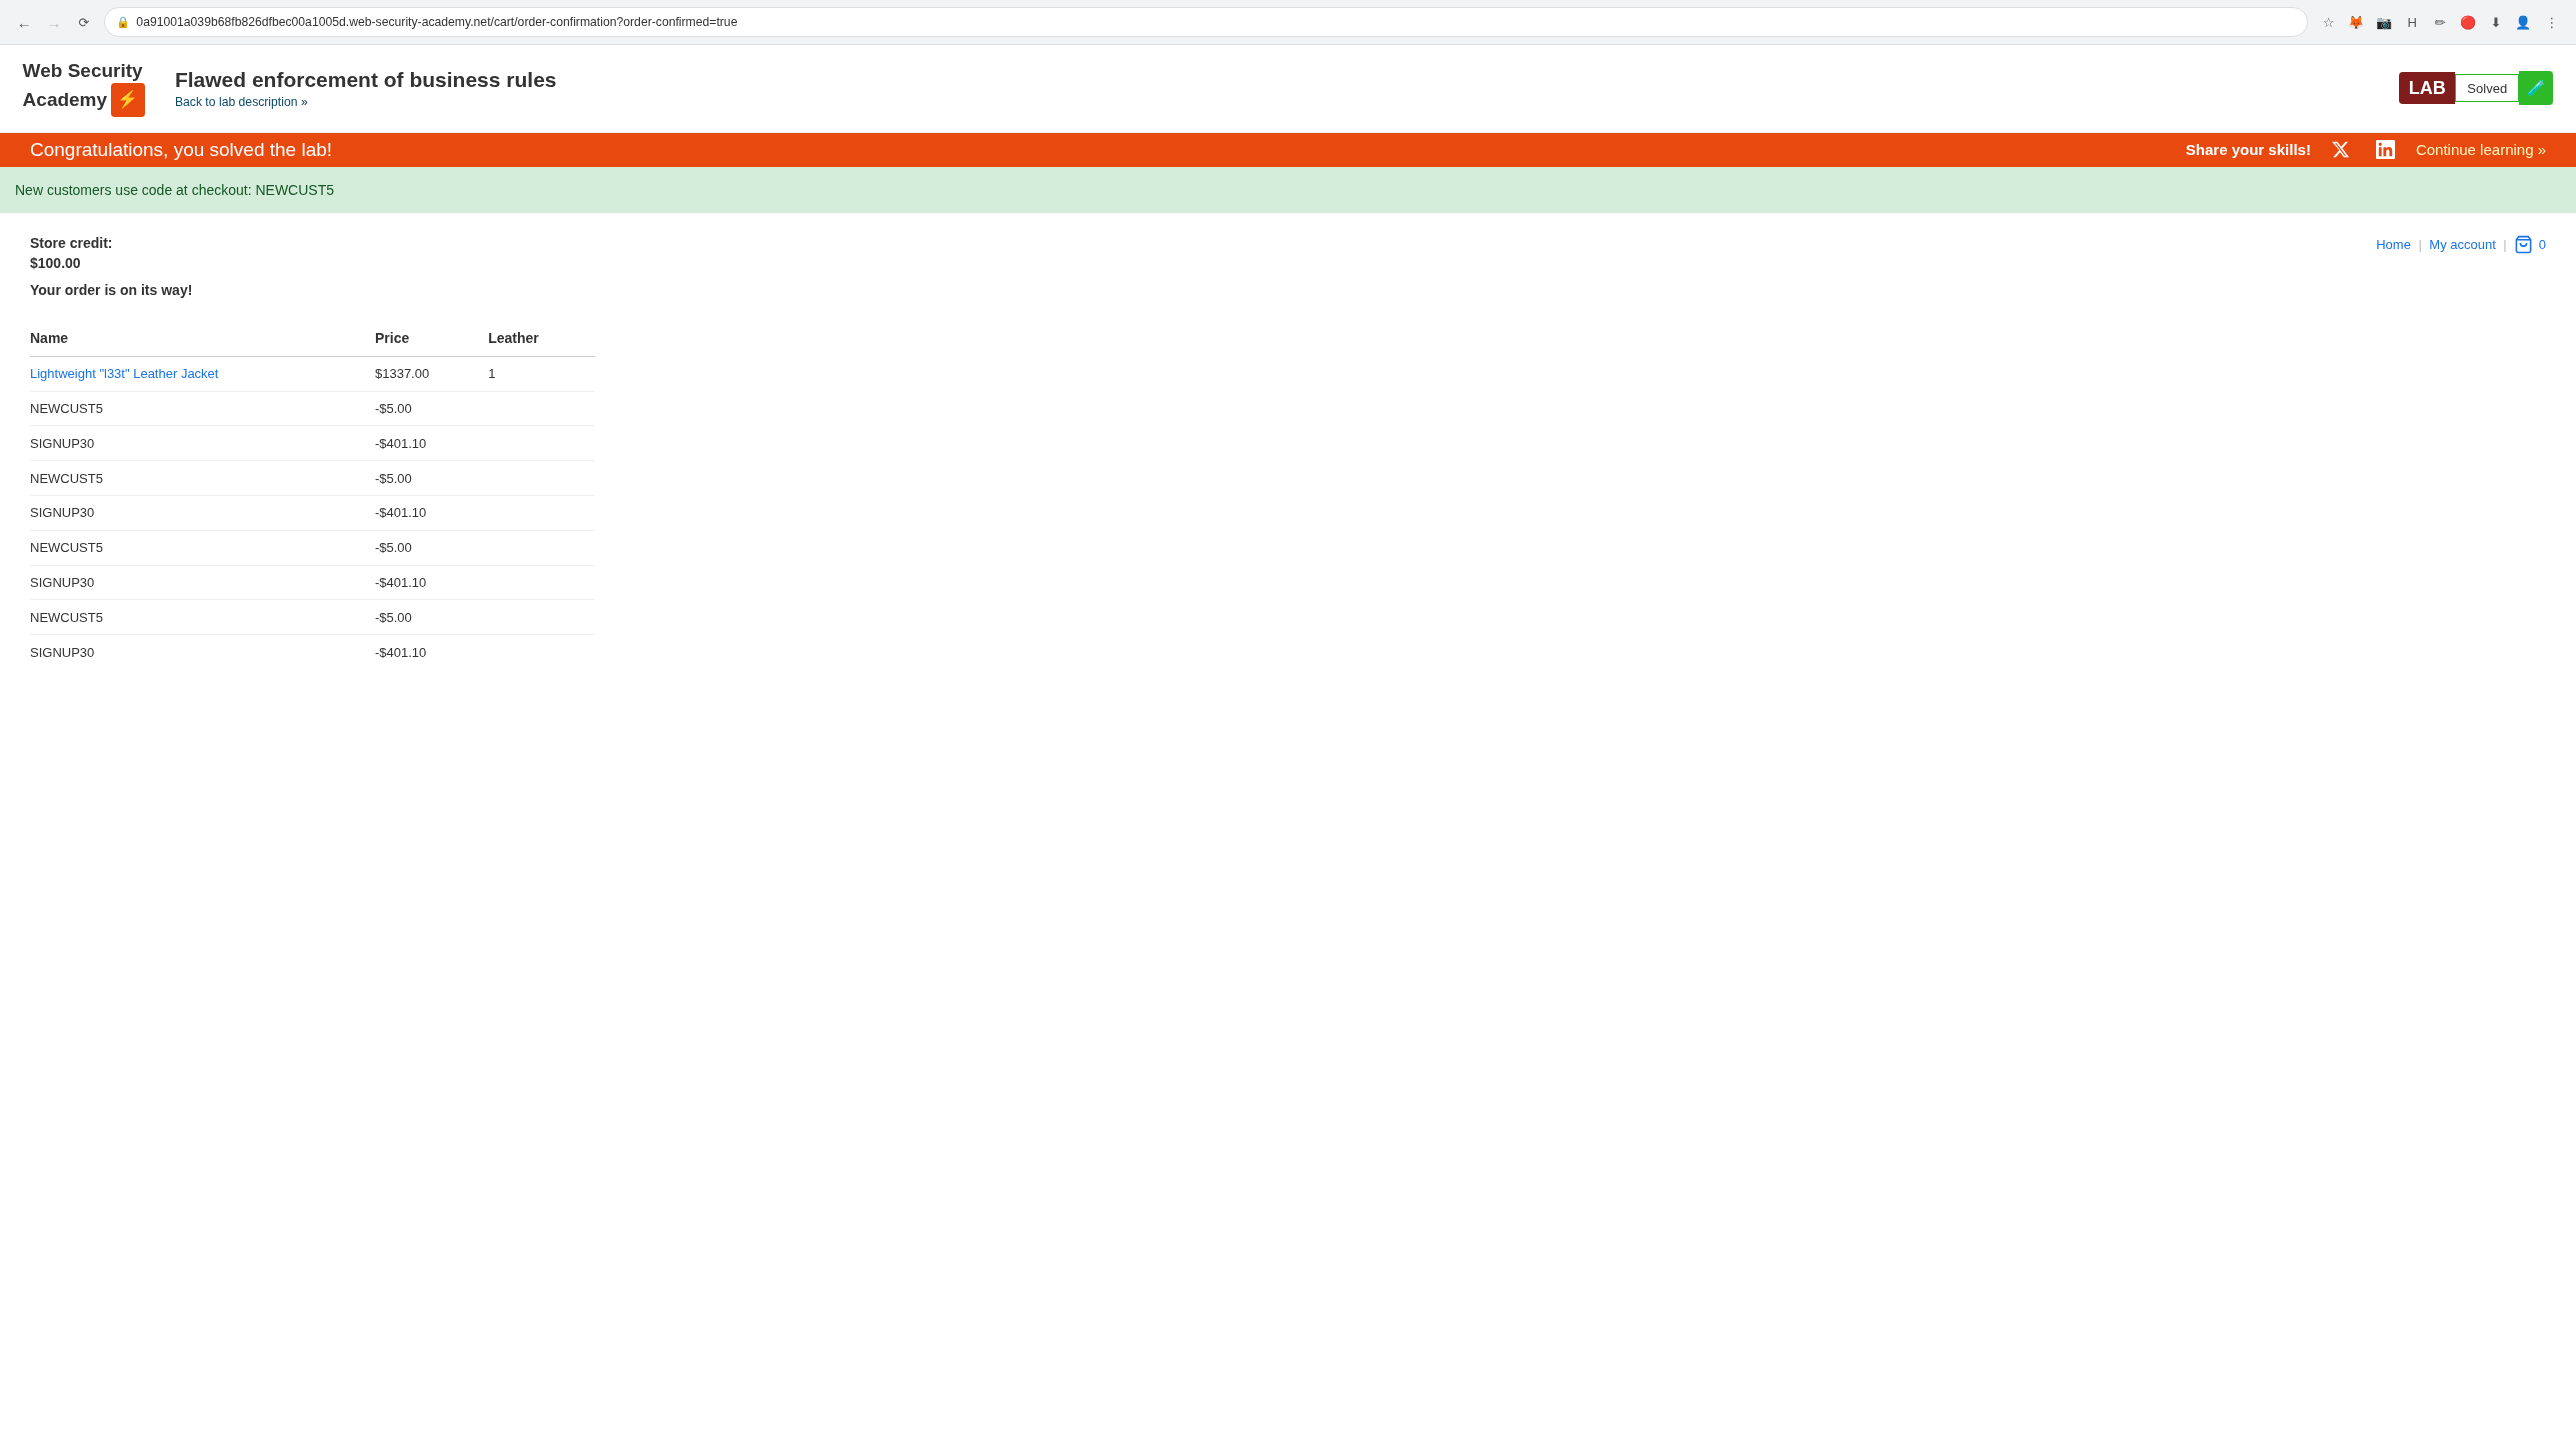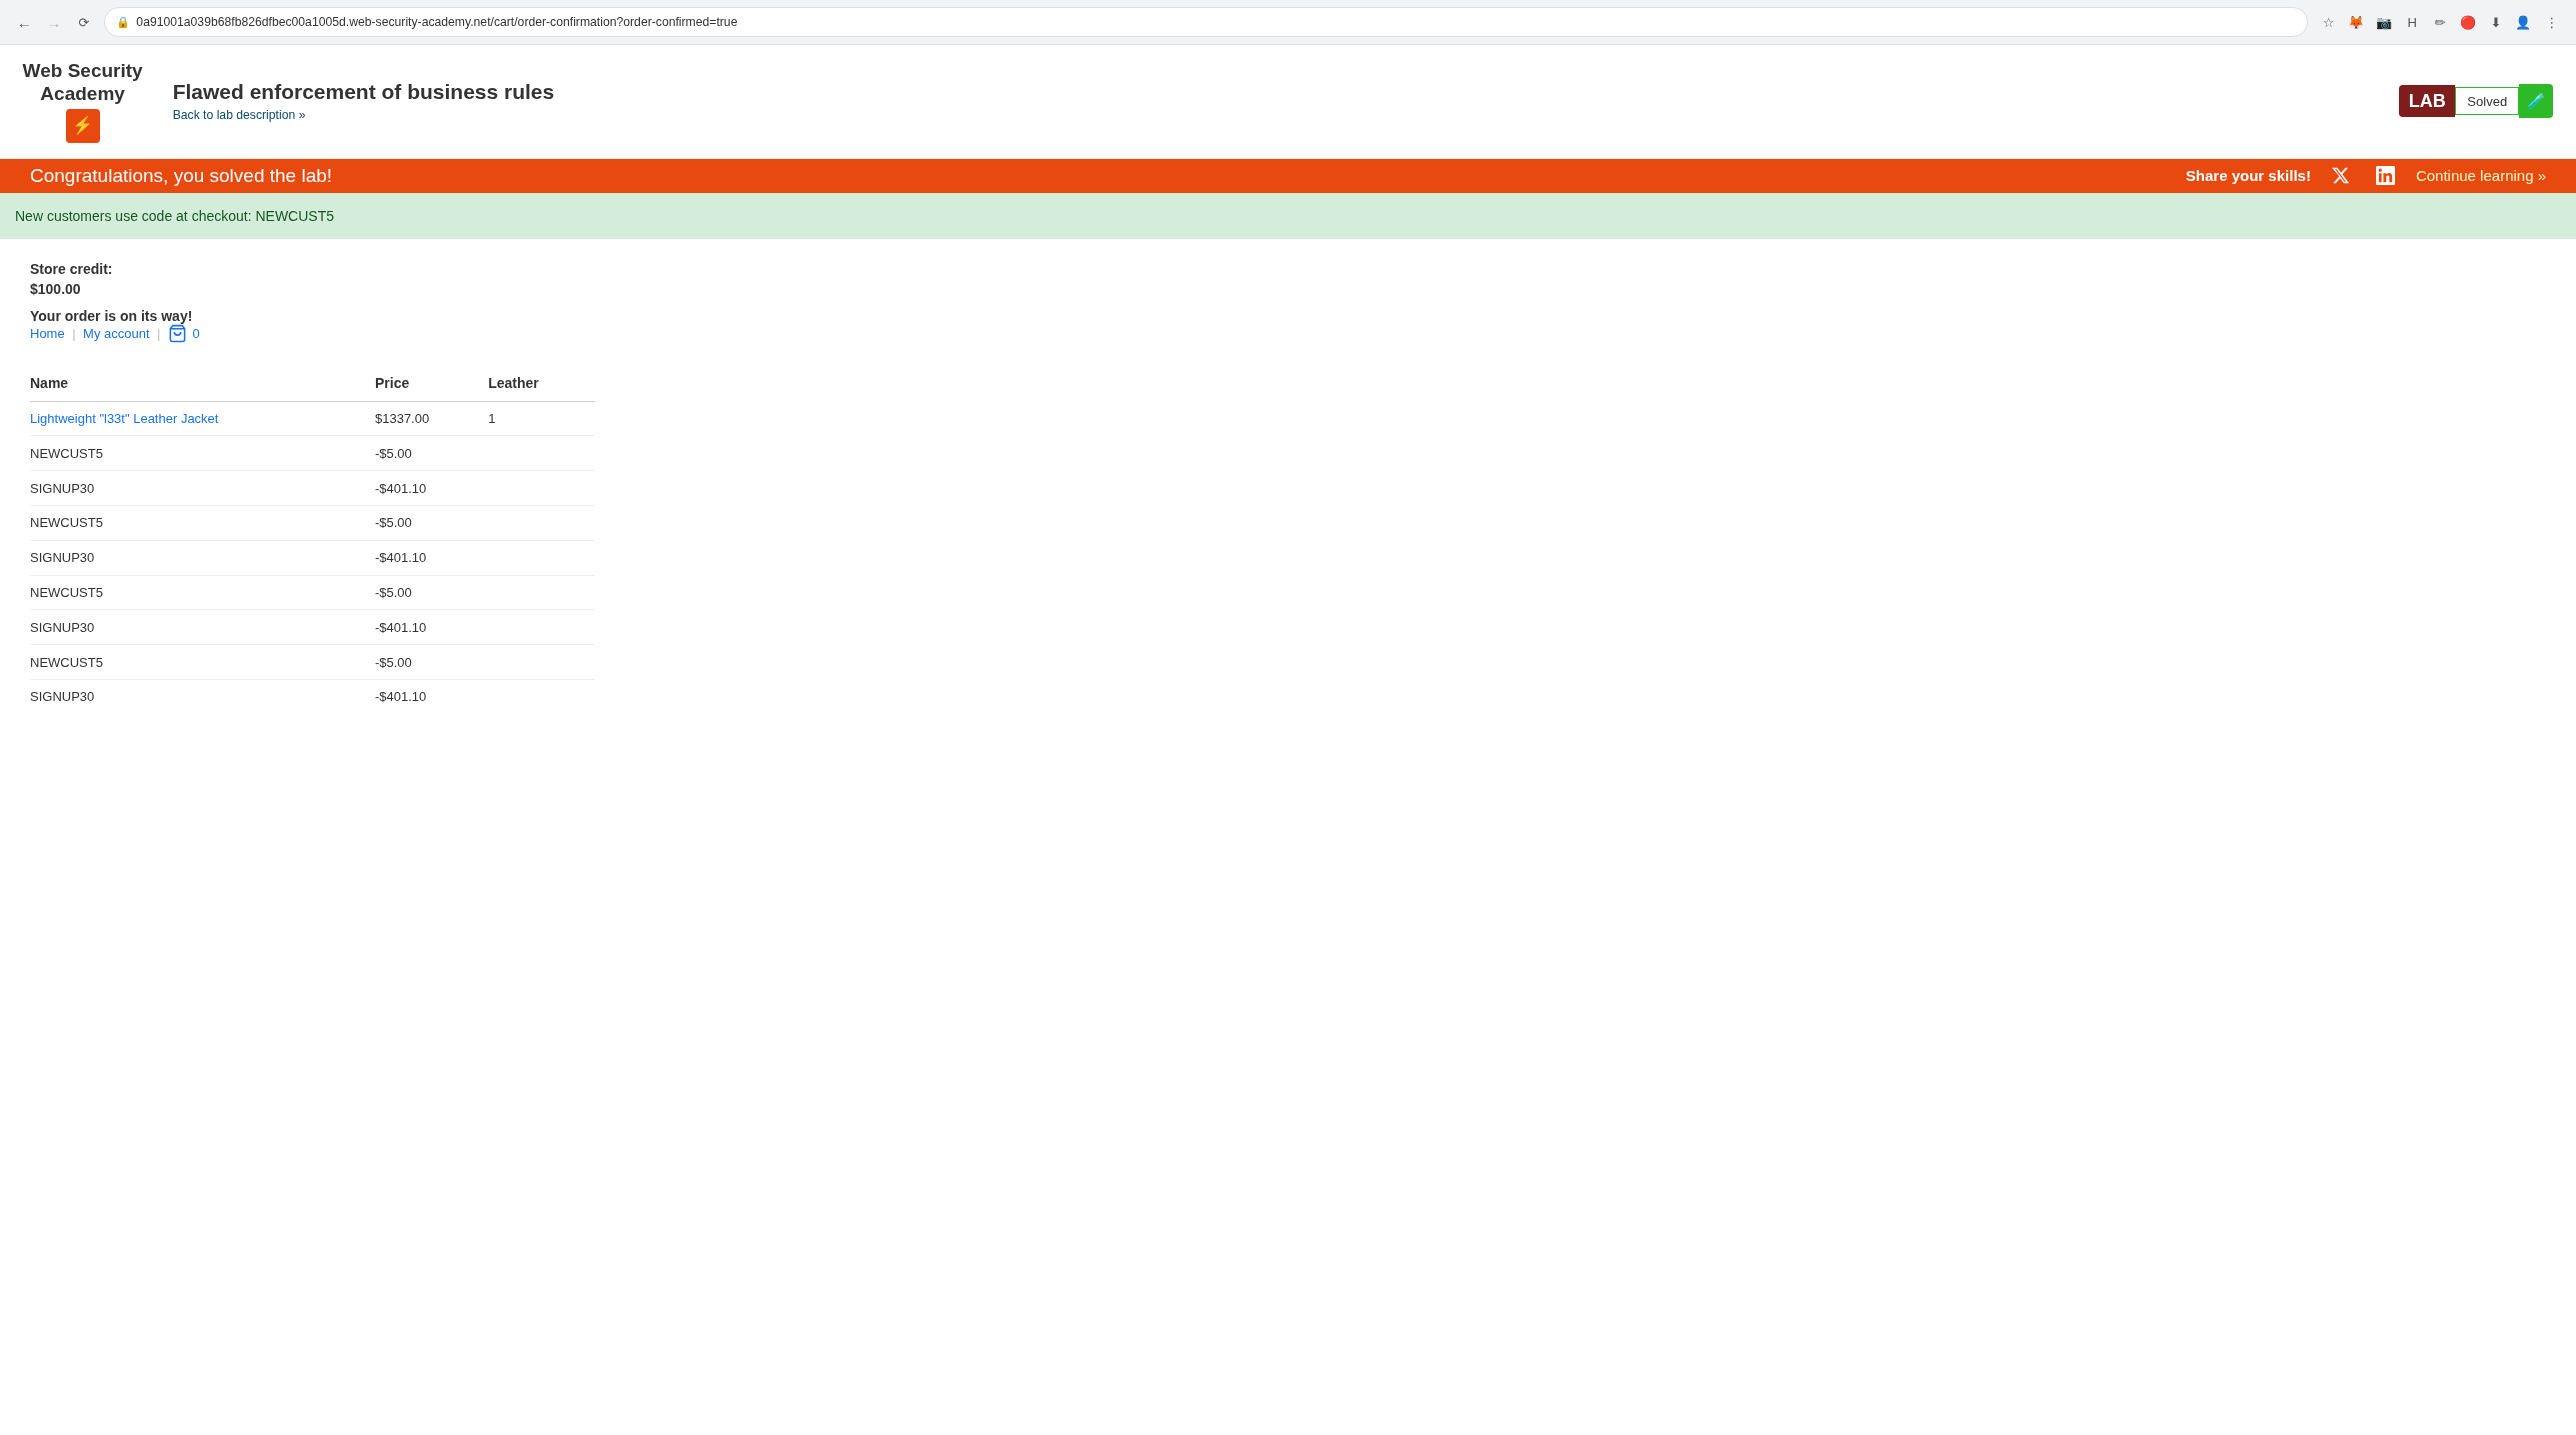--- a/index.html
+++ b/index.html
@@ -94,21 +94,21 @@
     .continue-link { color: #fef9c3; font-size: 15px; cursor: pointer; white-space: nowrap; }
 
     
     .promo-banner {
       background: #d4edda; color: #155724;
       padding: 15px; text-align: left; font-size: 14px;
     }
 
     
     .main-content { padding: 22.6px 30px; }
-    .top-row { display: flex; justify-content: space-between; align-items: flex-start; margin-bottom: 22.6px; flex-direction: column; }
+    .top-row { display: flex; justify-content: space-between; align-items: flex-start; margin-bottom: 22.6px; }
     .store-credit { }
     .store-credit-label { font-size: 14px; font-weight: 600; margin-bottom: 3.8px; }
     .store-credit-amount { font-size: 14px; font-weight: 600; margin-bottom: 11.3px; }
     .order-msg { font-size: 14px; font-weight: 700; }
     .nav-links { display: flex; align-items: center; gap: 7.5px; font-size: 13px; }
     .nav-link { color: #1a73e8; cursor: pointer; text-decoration: none; }
     .nav-sep { color: #bbb; }
     .cart-area { display: flex; align-items: center; gap: 5.6px; color: #1a73e8; cursor: pointer; }
     .cart-count { font-size: 13px; }
 
@@ -152,21 +152,21 @@
     <button class="browser-ext-icon">⋮</button>
   </div>
 </div>
 
 <div class="page-header">
   <div class="logo-area">
     <div>
       <div style="font-size:19px;font-weight:700;line-height:1.2;">
         <span>Web Security</span>
       </div>
-      <div style="display:flex;align-items:center;gap:3.8px;flex-direction:column;">
+      <div style="display:flex;align-items:center;gap:3.8px;">
         <span style="font-size:19px;font-weight:700;">Academy</span>
         <div class="logo-icon">⚡</div>
       </div>
     </div>
   </div>
 
   <div class="lab-info">
     <div class="lab-title">Flawed enforcement of business rules</div>
     <div class="back-link">
       <span>Back to lab description</span>

